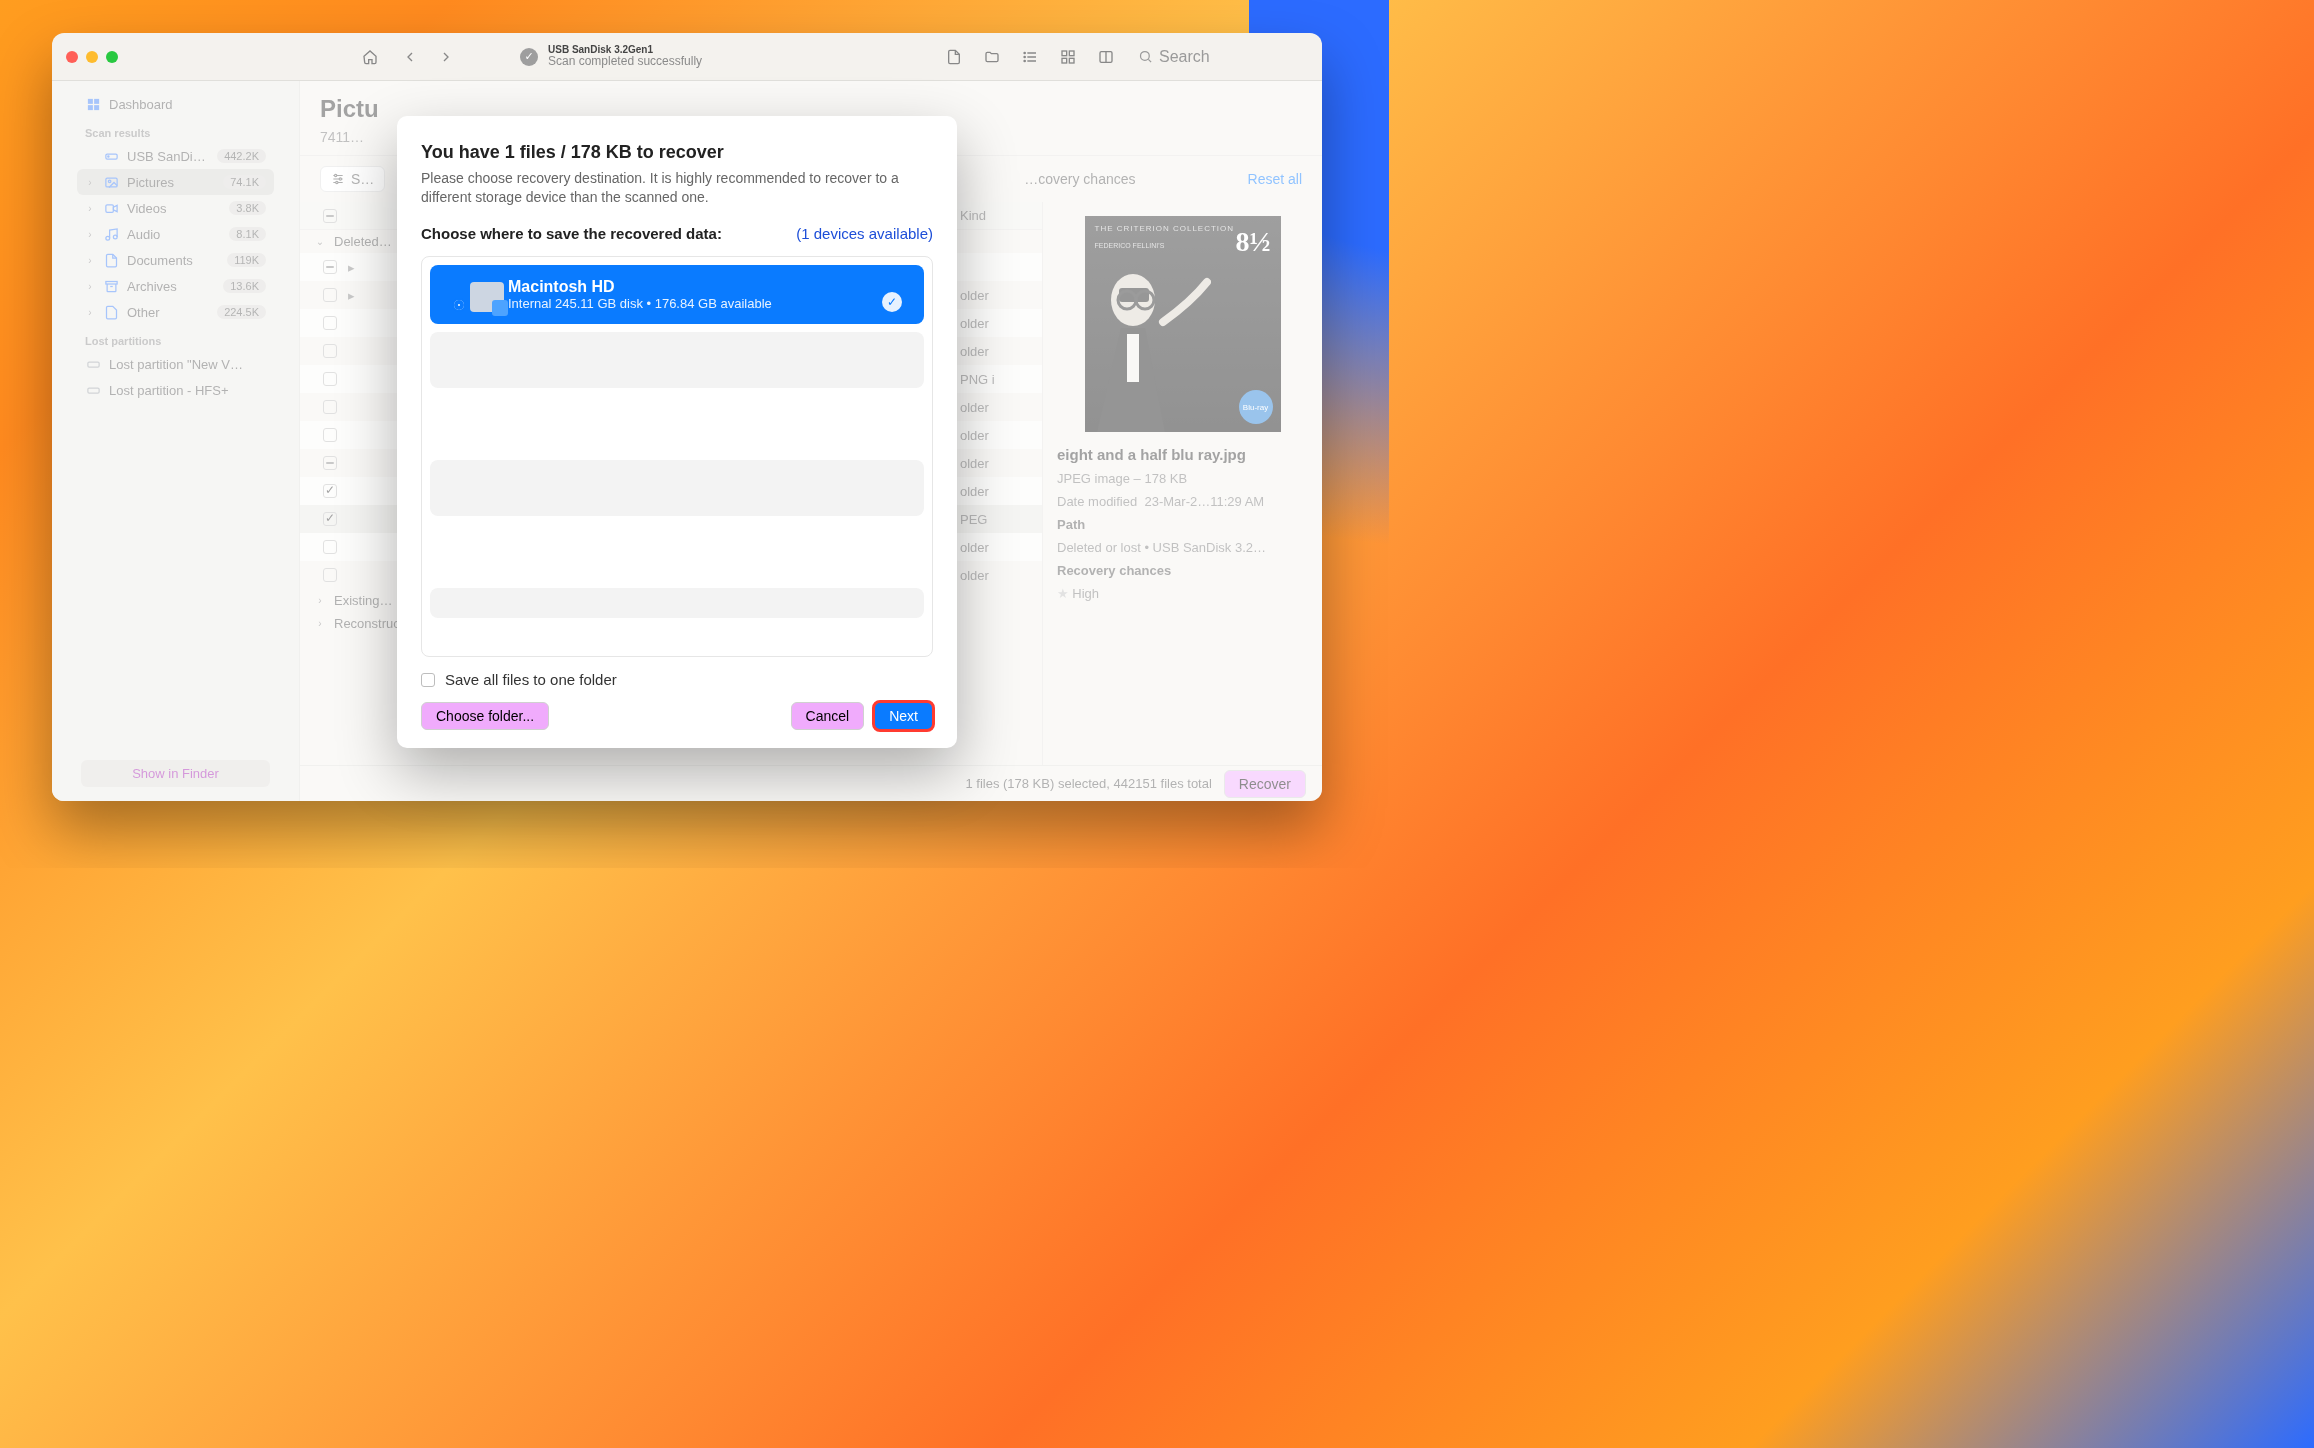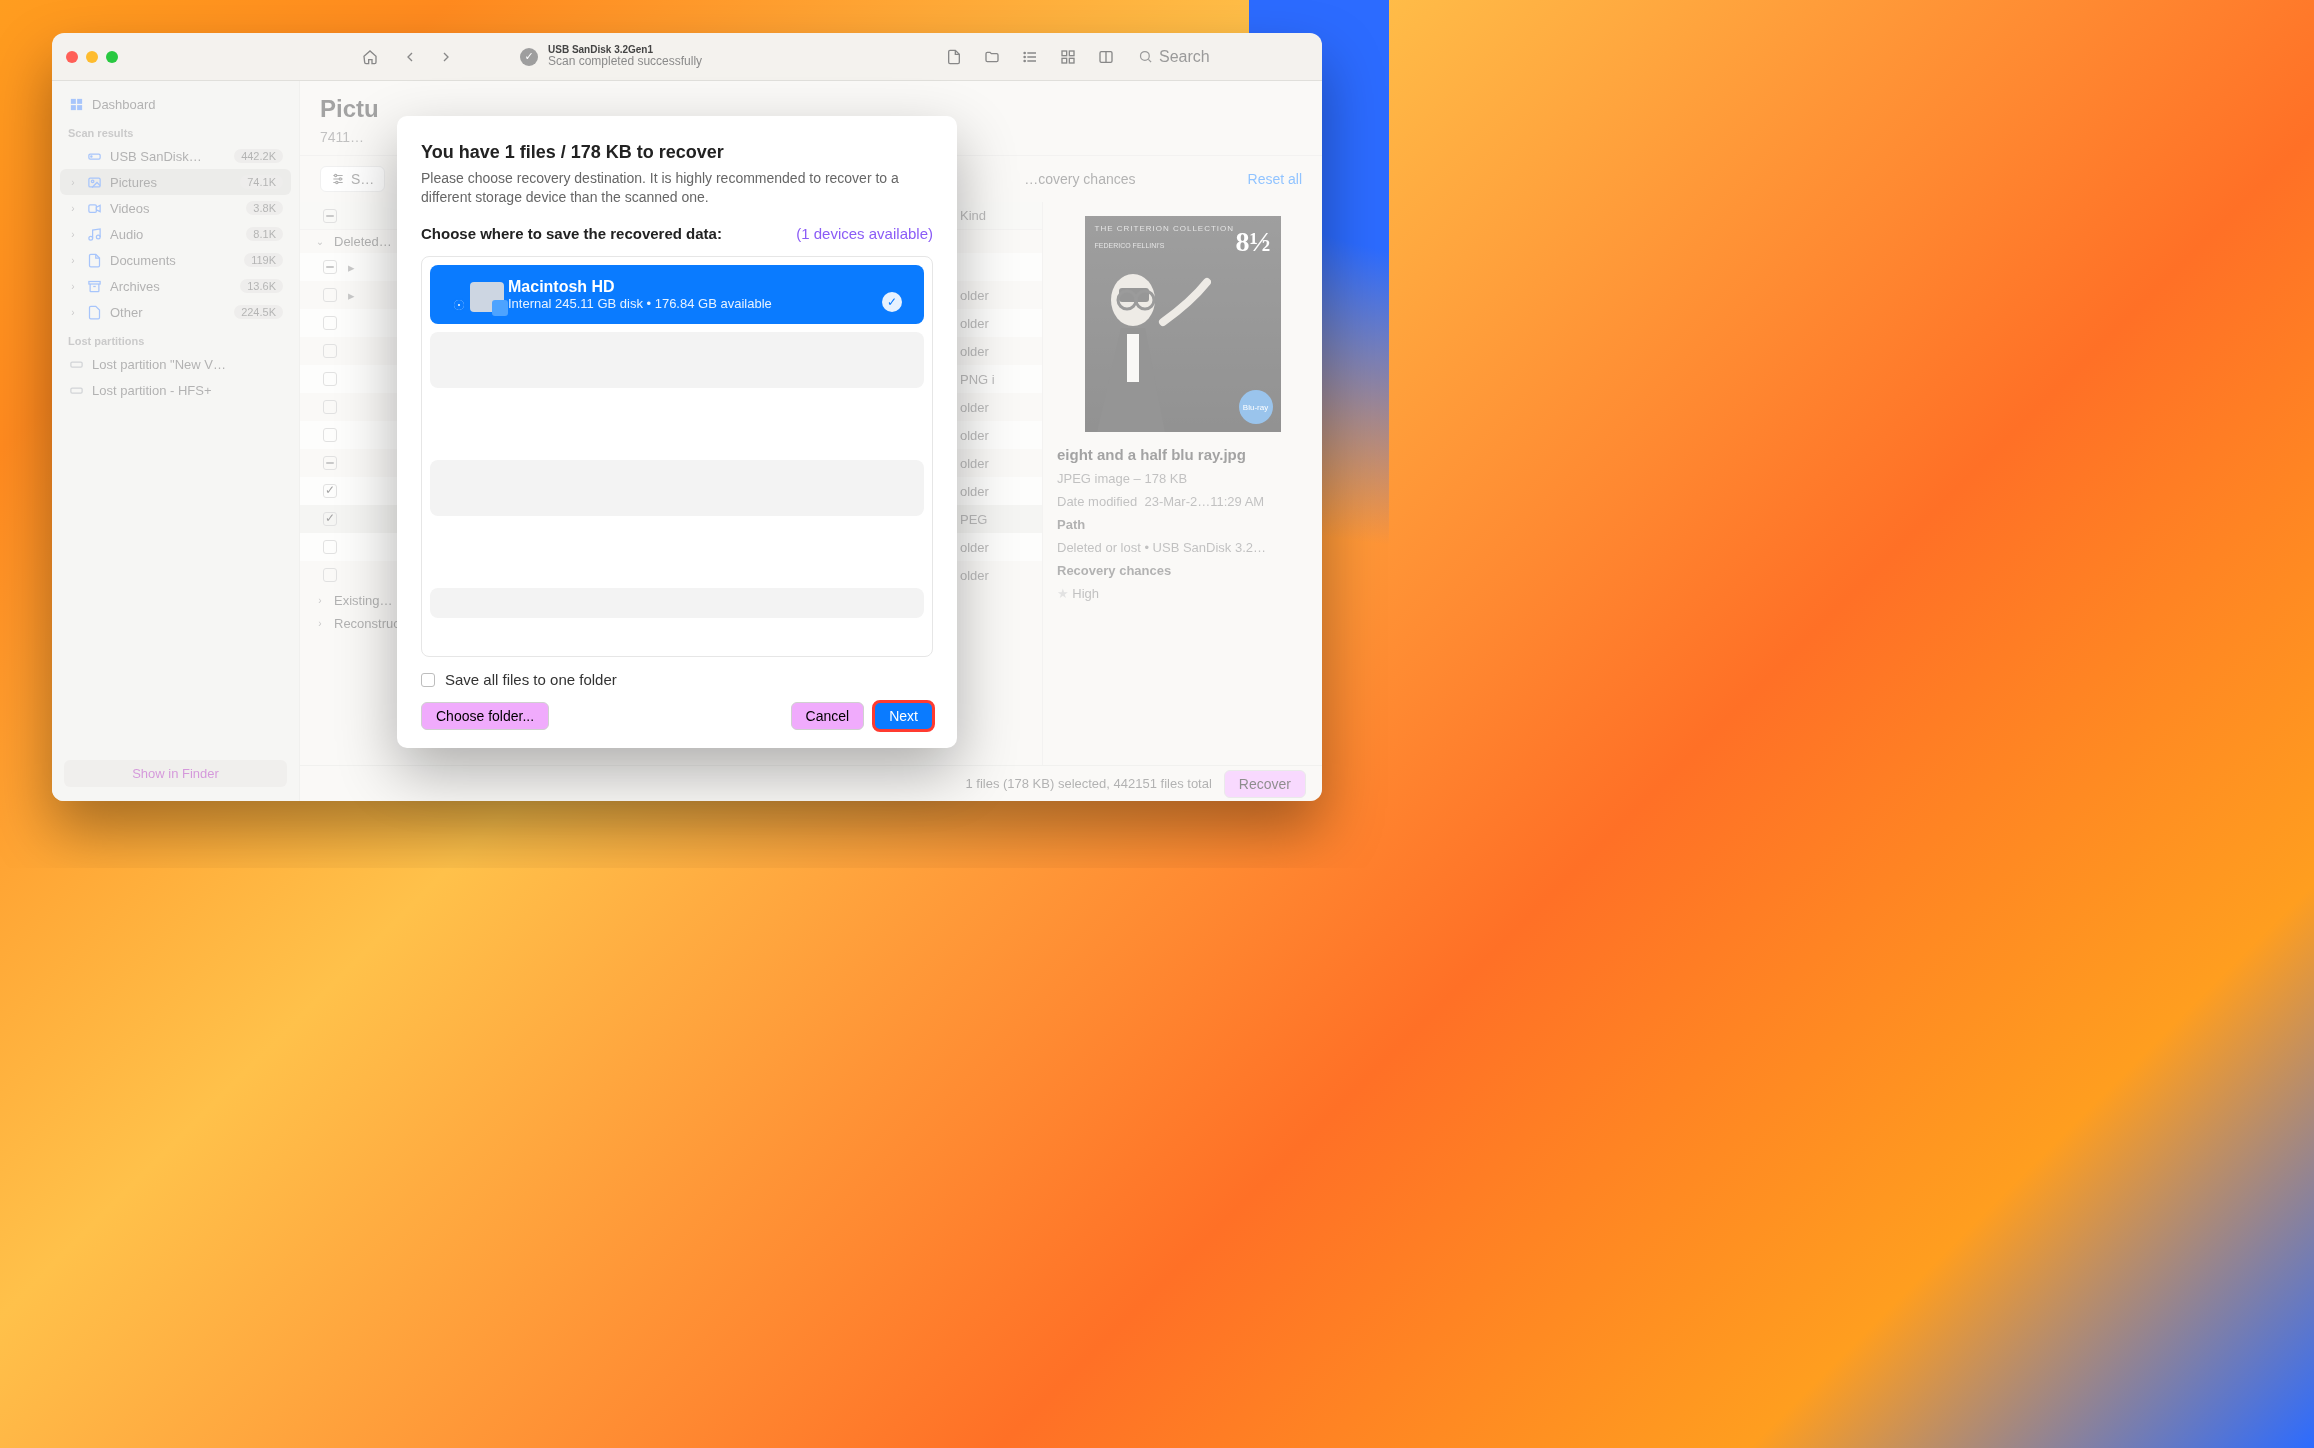--- a/index.html
+++ b/index.html
@@ -44,21 +44,21 @@
 .tb-title .t1 { font-size: 10px; font-weight: 600; color:#444; }
 .tb-title .t2 { font-size: 12px; color:#8a8a8a; }
 .tb-right { margin-left: auto; display: flex; align-items: center; gap: 6px; }
 .tb-search { display:flex; align-items:center; gap:6px; color:#9a9a9a; padding:4px 10px; width:180px; }
 .tb-search svg{width:15px;height:15px;}
 
 
 .body { flex: 1; display: flex; min-height: 0; position: relative; }
 .sidebar {
   width: 248px; background: #ecebe7; border-right: 1px solid rgba(0,0,0,.06);
-  display: flex; flex-direction: column; padding: 10px 8px; font-size: 13px; color:#555;justify-content:flex-end;
+  display: flex; flex-direction: column; padding: 10px 25px; font-size: 13px; color:#555;justify-content:flex-end;
 }
 .sb-item { display:flex; align-items:center; gap:8px; padding:5px 8px; border-radius:6px; }
 .sb-item .ico { width:16px; height:16px; display:flex; align-items:center; justify-content:center; color:#3d7ff6; }
 .sb-item .ico svg{width:15px;height:15px;}
 .sb-item .label{ flex:1; white-space:nowrap; overflow:hidden; text-overflow:ellipsis; }
 .sb-item .badge { background:#d9d8d4; color:#5a5a5a; font-size:11px; padding:1px 7px; border-radius:9px; }
 .sb-item.selected { background:#d6d5d1; }
 .sb-item .chev { color:#8a8a8a; font-size:10px; width:10px; text-align:center; }
 .sb-section { color:#8b8b8b; font-size:11px; font-weight:600; padding:10px 8px 4px; }
 .sb-footer { margin-top:auto; padding:4px; }
@@ -111,21 +111,21 @@
 
 
 .modal {
   position:absolute; left:397px; top:116px; width:560px; height:632px;
   background:#fff; border-radius:10px; box-shadow:0 24px 60px rgba(0,0,0,.30);
   display:flex; flex-direction:column; padding:26px 24px 18px;
 }
 .modal h2{font-size:18px;font-weight:700;color:#222;}
 .modal .desc{font-size:14px;color:#666;margin-top:6px;line-height:1.35;}
 .modal .row-head{display:flex;justify-content:space-between;align-items:baseline;margin-top:18px;font-size:15px;color:#222;}
-.modal .row-head .count{color:#8b5cf6;}
+.modal .row-head .count{color:#1d4ed8;}
 .modal .list{ margin-top:14px; border:1px solid #e6e6e6; border-radius:8px; flex:1; overflow:auto; padding:8px; display:flex; flex-direction:column; gap:8px;}
 .dev {
   display:flex; align-items:flex-end; gap:4px; padding:12px 22px; border-radius:8px;
 }
 .dev .radio{width:14px;height:14px;border-radius:50%;border:2px solid #fff;box-shadow:0 0 0 2px #fff inset; background:#fff;}
 .dev.selected{ background:#0a7bff; color:#fff; }
 .dev.selected .radio{ background:#fff; border-color:#0a7bff; box-shadow:0 0 0 4px #0a7bff inset;}
 .dev .dicon{ width:34px;height:30px;background:#cdd6e2;border-radius:4px;position:relative;}
 .dev .dicon::after{content:"";position:absolute;right:-4px;bottom:-4px;width:16px;height:16px;background:#4da3ff;border-radius:3px;}
 .dev .dinfo{line-height:1.2;}

